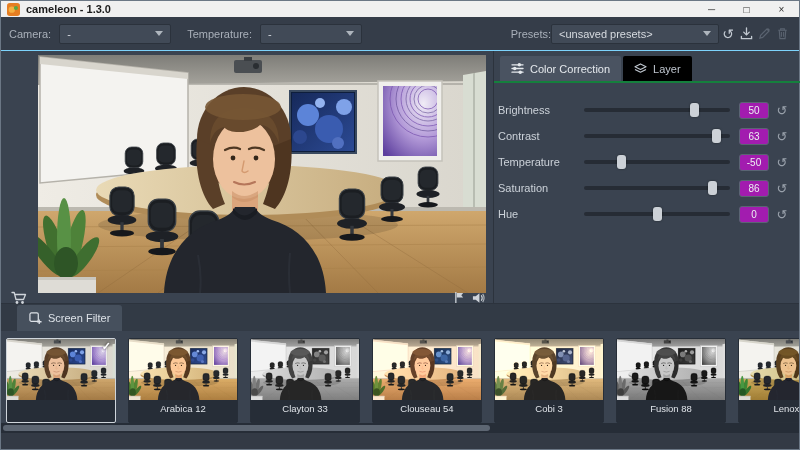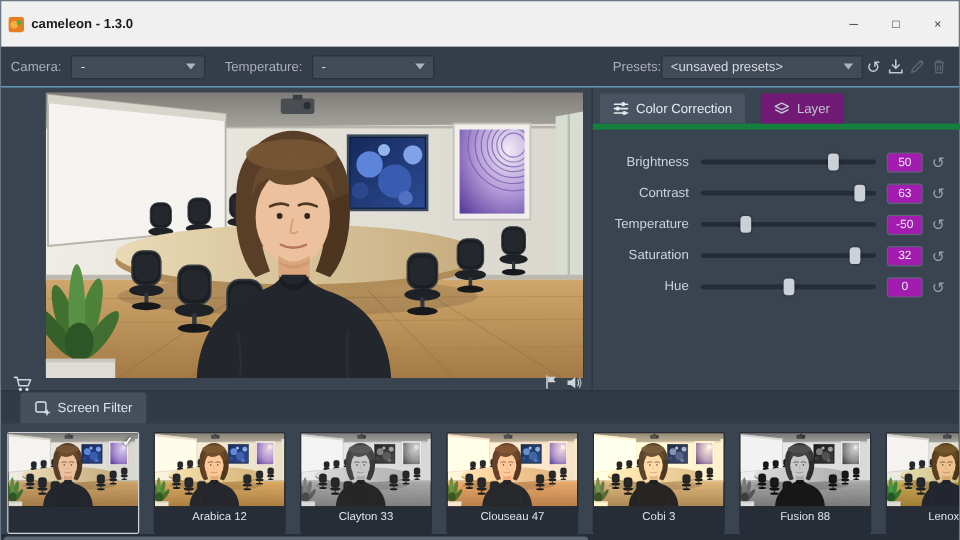--- a/index.html
+++ b/index.html
@@ -1,21 +1,21 @@
 <!DOCTYPE html>
 <html><head>
 <meta charset="utf-8">
 <style>
   * { box-sizing: border-box; margin: 0; padding: 0; }
   html,body { width:800px; height:450px; overflow:hidden; }
   body { font-family:"Liberation Sans", sans-serif; background:#3a4350; }
   .window { width:800px; height:450px; border:1px solid #6b7785; display:flex; flex-direction:column; background:#3a4350; }
 
   
-  .titlebar { height:38px; background:#f0f0f0; display:flex; align-items:center; padding-left:6px; flex:none; }
+  .titlebar { height:16px; background:#f0f0f0; display:flex; align-items:center; padding-left:6px; flex:none; }
   .app-icon { width:13px; height:13px; flex:none; }
   .tb-title { font-size:11px; font-weight:700; color:#1b1b1b; margin-left:6px; }
   .tb-controls { margin-left:auto; display:flex; height:100%; }
   .tb-btn { width:35px; display:flex; align-items:center; justify-content:center; font-size:10px; color:#2e2e2e; cursor:default; }
 
   
   .toolbar { height:34px; background:#353d49; border-bottom:1px solid #7dd3fc; display:flex; align-items:center; padding:0 8px; gap:8px; flex:none; }
   .tb-label { font-size:11px; color:#a9b0ba; white-space:nowrap; }
   .select { height:20px; background:#414a57; border:1px solid #2b323c; border-radius:2px; display:flex; align-items:center; padding:0 7px; gap:6px; }
   .select .val { flex:1; font-size:11px; color:#d7dbe0; white-space:nowrap; overflow:hidden; }
@@ -26,26 +26,26 @@
 
   
   .main { height:252px; position:relative; background:#3a4350; flex:none; }
   .preview { position:absolute; left:37px; top:4px; width:448px; height:238px; background:#000; }
   .preview svg { display:block; width:448px; height:238px; }
   .cart-btn { position:absolute; left:10px; top:240px; color:#cfd4da; }
   .preview-icons { position:absolute; left:453px; top:239px; display:flex; gap:7px; color:#cfd4da; }
 
   
   .right-panel { position:absolute; left:492px; top:0; width:307px; height:100%; border-left:1px solid #2c333d; }
-  .tabs { display:flex; gap:13px; padding:5px 16px 0 6px; border-bottom:5px solid #15803d; }
-  .tab { height:25px; display:flex; align-items:center; gap:6px; padding:0 11px; font-size:11px; color:#bfc6cf; background:#701a75; border-radius:2px 2px 0 0; }
+  .tabs { display:flex; gap:2px; padding:5px 16px 0 6px; border-bottom:2px solid #15803d; }
+  .tab { height:25px; display:flex; align-items:center; gap:6px; padding:0 11px; font-size:11px; color:#bfc6cf; background:#000000; border-radius:2px 2px 0 0; }
   .tab.active { background:#4a5361; color:#e5e9ed; }
   .sliders { padding:14px 10px 0 4px; }
   .slider-row { display:flex; align-items:center; height:26px; }
-  .s-label { width:86px; text-align:right; font-size:11px; color:#ccd2d9; padding-right:10px; flex:none; }
+  .s-label { width:86px; font-size:11px; color:#ccd2d9; padding-right:10px; flex:none; }
   .s-track-wrap { flex:1; position:relative; height:14px; }
   .s-track { position:absolute; top:5px; left:0; right:0; height:4px; background:#262c35; border-radius:2px; }
   .handle { position:absolute; top:0; width:9px; height:14px; background:#ccd1d7; border-radius:3px; box-shadow:0 0 2px rgba(0,0,0,.5); }
   .s-value { width:30px; height:17px; margin-left:9px; background:#a21caf; border:1px solid #5a6573; border-radius:3px; font-size:10px; color:#eceff2; display:flex; align-items:center; justify-content:center; flex:none; }
   .s-reset { width:16px; margin-left:5px; color:#99a1ab; font-size:13px; text-align:center; flex:none; }
 
   
   .filter-tabstrip { height:28px; background:#323a45; border-top:1px solid #2c333d; display:flex; align-items:flex-end; padding-left:16px; flex:none; }
   .filter-tab { height:26px; display:flex; align-items:center; gap:6px; padding:0 12px; background:#46505d; color:#dde2e8; font-size:11px; border-radius:3px 3px 0 0; }
   .filter-body { height:92px; background:#3a4350; padding:7px 0 0 5px; display:flex; overflow:hidden; flex:none; }
@@ -356,21 +356,21 @@
             </div>
           <div class="s-value">-50</div>
           <span class="s-reset">↺</span>
         </div>
         <div class="slider-row">
           <span class="s-label">Saturation</span>
           <div class="s-track-wrap">
               <div class="s-track"></div>
               <div class="handle" style="left: calc(88% - 4px);"></div>
             </div>
-          <div class="s-value">32</div>
+          <div class="s-value">86</div>
           <span class="s-reset">↺</span>
         </div>
         <div class="slider-row">
           <span class="s-label">Hue</span>
           <div class="s-track-wrap">
               <div class="s-track"></div>
               <div class="handle" style="left: calc(50% - 4px);"></div>
             </div>
           <div class="s-value">0</div>
           <span class="s-reset">↺</span>
@@ -413,21 +413,21 @@
           </svg>
         </div>
       <div class="card-label">Clayton 33</div>
     </div>
     <div class="card">
       <div class="thumb">
           <svg viewBox="0 0 448 238" preserveAspectRatio="xMidYMid slice" style="filter: sepia(0.3) saturate(1.35) hue-rotate(-8deg);">
             <use href="#scene"></use>
           </svg>
         </div>
-      <div class="card-label">Clouseau 47</div>
+      <div class="card-label">Clouseau 54</div>
     </div>
     <div class="card">
       <div class="thumb">
           <svg viewBox="0 0 448 238" preserveAspectRatio="xMidYMid slice" style="filter: sepia(0.45) saturate(1.1) contrast(1.05);">
             <use href="#scene"></use>
           </svg>
         </div>
       <div class="card-label">Cobi 3</div>
     </div>
     <div class="card">

